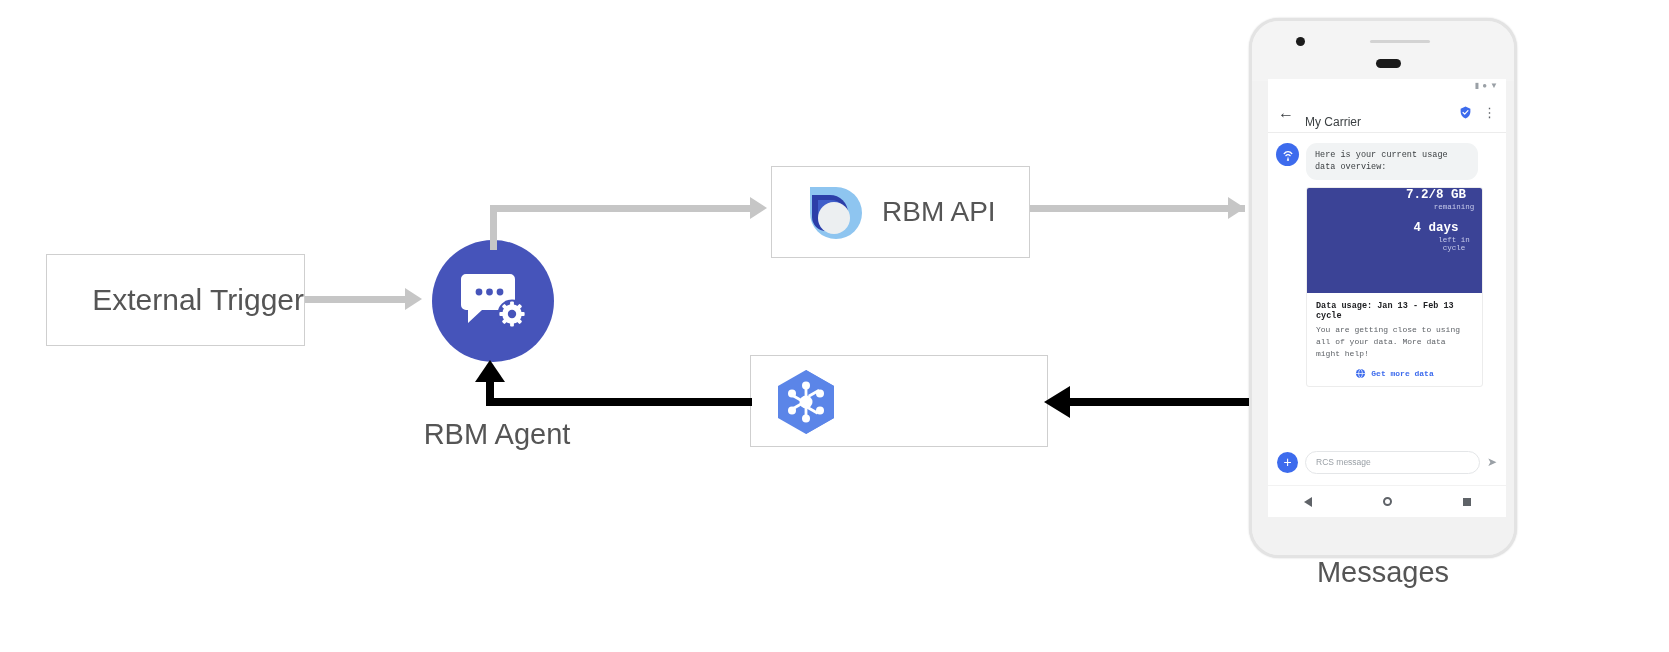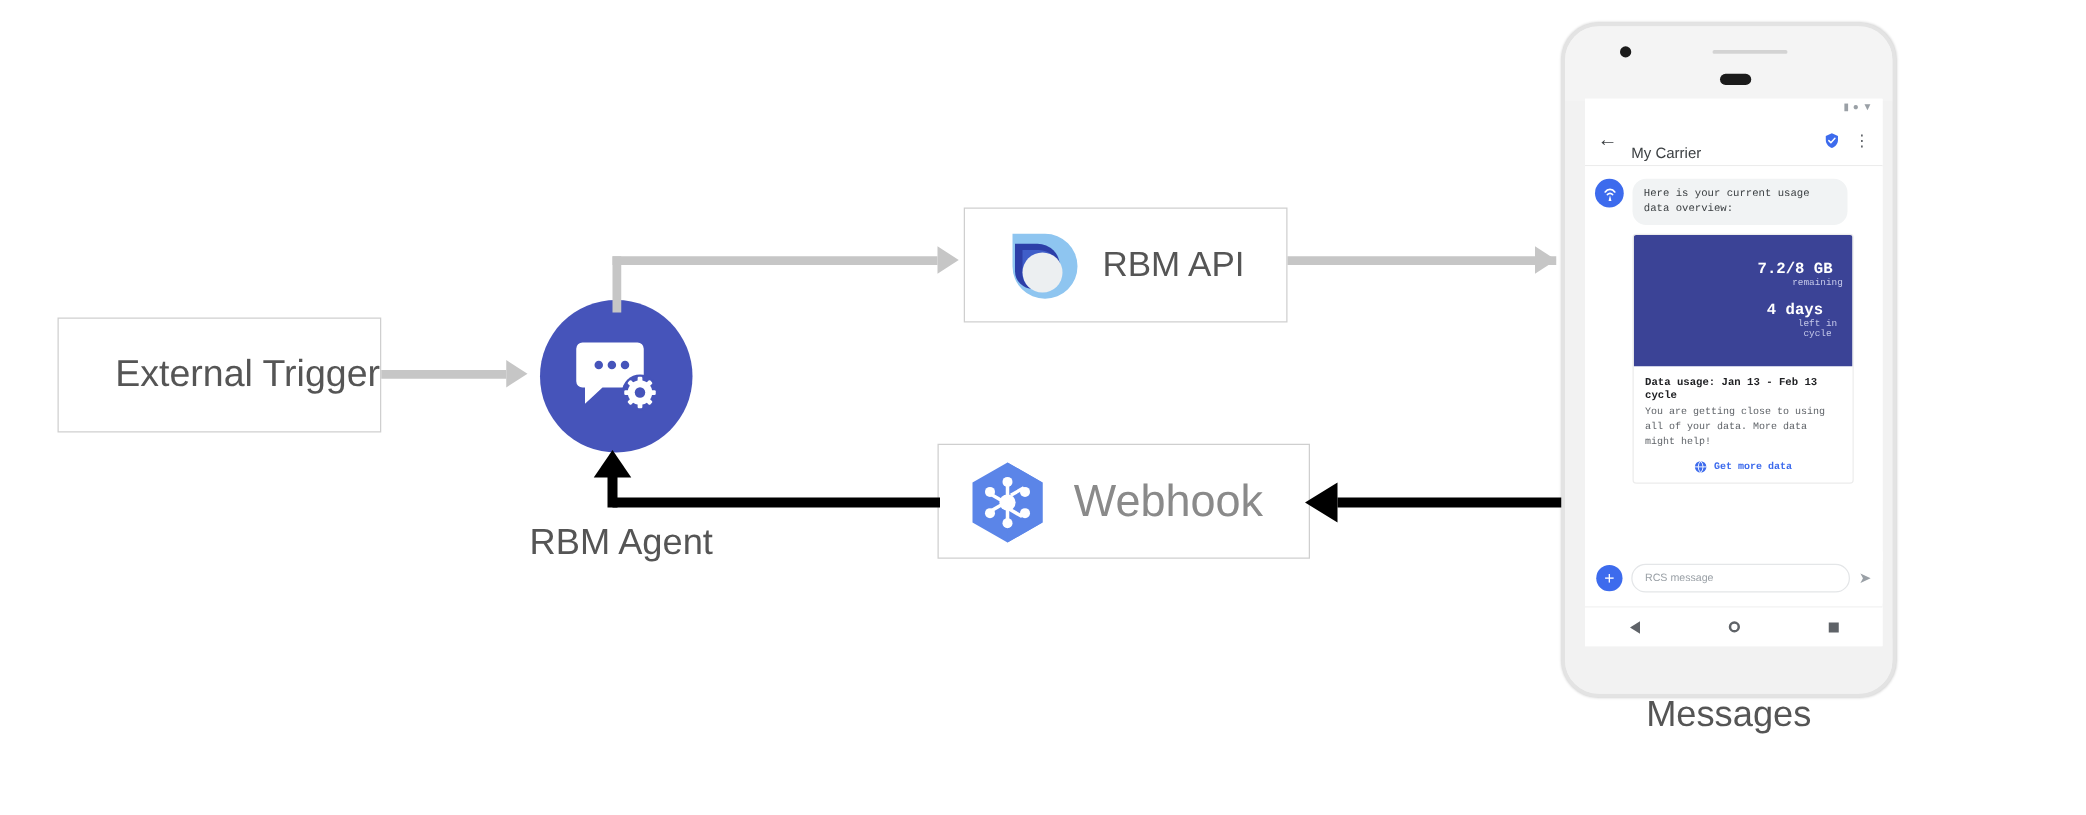--- a/index.html
+++ b/index.html
@@ -124,21 +124,21 @@
   #gauge-wrap { position: absolute; left: 14px; top: 9px; width: 86px; height: 86px; }
   #gauge-pct {
     position: absolute; left: 0; top: 0; width: 86px; height: 86px;
     display: flex; align-items: center; justify-content: center;
     color: #fff; font-weight: 300;
   }
   #gauge-pct .num { font-size: 25px; letter-spacing: -.5px; }
   #gauge-pct .sym { font-size: 11px; align-self: flex-end; margin-bottom: 13px; margin-left: 1px; }
   #hero-stats {
     position: absolute; right: 8px; top: 0; height: 105px; width: 76px;
-    display: flex; flex-direction: column; align-items: center; justify-content: center; gap: 10px;
+    display: flex; flex-direction: column; align-items: center; justify-content: flex-start; gap: 10px;
     color: #fff; text-align: center;
   }
   .stat-big { font-size: 12.5px; font-weight: 700; }
   .stat-small { font-size: 7.5px; color: #c6caea; margin-top: 1px; margin-left: 36px; }
 
   #card-body { padding: 8px 9px 7px 9px; }
   #card-title { font-size: 8.5px; font-weight: 700; color: #202124; }
   #card-desc { font-size: 8px; color: #5f6368; line-height: 1.5; margin-top: 3px; }
   #card-action {
     margin-top: 8px; display: flex; align-items: center; justify-content: center; gap: 5px;
@@ -244,21 +244,20 @@
         <circle cx="25" cy="48.5" r="4"></circle>
         <circle cx="53" cy="48.5" r="4"></circle>
         <rect x="37.6" y="25" width="2.8" height="12"></rect>
         <rect x="37.6" y="43" width="2.8" height="12"></rect>
         <rect x="26" y="32" width="12" height="2.8" transform="rotate(30 26 32)"></rect>
         <rect x="41" y="44" width="12" height="2.8" transform="rotate(30 41 44)"></rect>
         <rect x="41" y="33" width="12" height="2.8" transform="rotate(-30 41 33)"></rect>
         <rect x="26" y="45" width="12" height="2.8" transform="rotate(-30 26 45)"></rect>
       </g>
     </svg>
-    <span class="flow-label">Webhook</span>
   </div>
 
   <div class="conn-dark" style="left:1070px; top:398px; width:180px; height:8px;"></div>
   <div class="arrowhead-dark-left" style="left:1044px; top:386px;"></div>
 
   <div class="conn-dark" style="left:490px; top:398px; width:262px; height:8px;"></div>
   <div class="conn-dark" style="left:486px; top:380px; width:8px; height:26px;"></div>
   <div class="arrowhead-up" style="left:475px; top:360px;"></div>
 
   <div id="phone">

